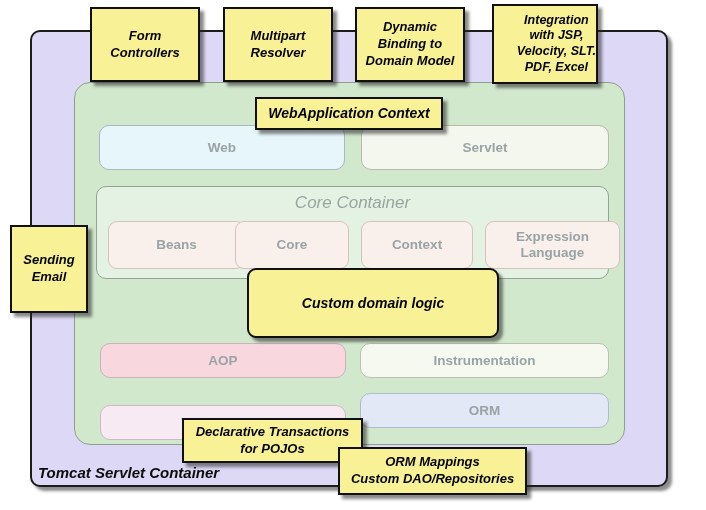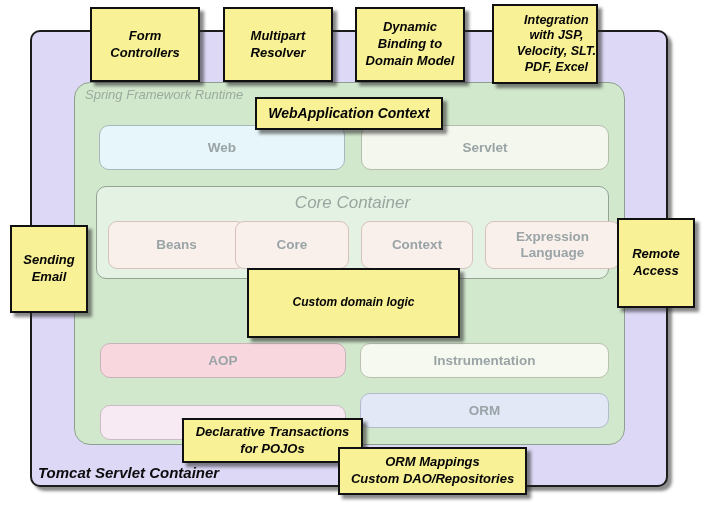--- a/index.html
+++ b/index.html
@@ -52,33 +52,32 @@
     text-align:center;line-height:1.3;}
   .note .txt{white-space:pre-line;}
 
   .n-form{left:90px;top:7px;width:110px;height:75px;}
   .n-multipart{left:223px;top:7px;width:110px;height:75px;}
   .n-dynamic{left:355px;top:7px;width:110px;height:75px;}
   .n-integration{left:492px;top:4px;width:106px;height:80px;font-size:12.5px;line-height:1.25;justify-content:flex-end;}
   .n-webapp{left:255px;top:97px;width:188px;height:33px;font-size:14px;}
   .n-email{left:10px;top:225px;width:78px;height:88px;}
   .n-remote{left:617px;top:218px;width:78px;height:90px;}
-  .n-custom{left:247px;top:268px;width:213px;height:70px;font-size:12px;}
+  .n-custom{left:247px;top:268px;width:252px;height:70px;font-size:14px;border-radius:9px;}
   .n-declarative{left:182px;top:418px;width:181px;height:45px;}
   .n-ormmap{left:338px;top:447px;width:189px;height:48px;}
 </style>
 </head>
 <body>
 
 <div class="stage">
 
   <div class="tomcat">
 
     <div class="runtime">
-      <div class="runtime-label">Spring Framework Runtime</div>
 
       <div class="box box-web">
         <span class="lbl">Web</span>
       </div>
       <div class="box box-servlet">
         <span class="lbl">Servlet</span>
       </div>
 
       <div class="core-container">
         <div class="cc-title">Core Container</div>
@@ -133,24 +132,20 @@
 Velocity, SLT.
 PDF, Excel</span>
   </div>
   <div class="note n-webapp">
     <span class="txt">WebApplication Context</span>
   </div>
   <div class="note n-email">
     <span class="txt">Sending
 Email</span>
   </div>
-  <div class="note n-remote">
-    <span class="txt">Remote
-Access</span>
-  </div>
   <div class="note n-custom">
     <span class="txt">Custom domain logic</span>
   </div>
   <div class="note n-declarative">
     <span class="txt">Declarative Transactions
 for POJOs</span>
   </div>
   <div class="note n-ormmap">
     <span class="txt">ORM Mappings
 Custom DAO/Repositories</span>

